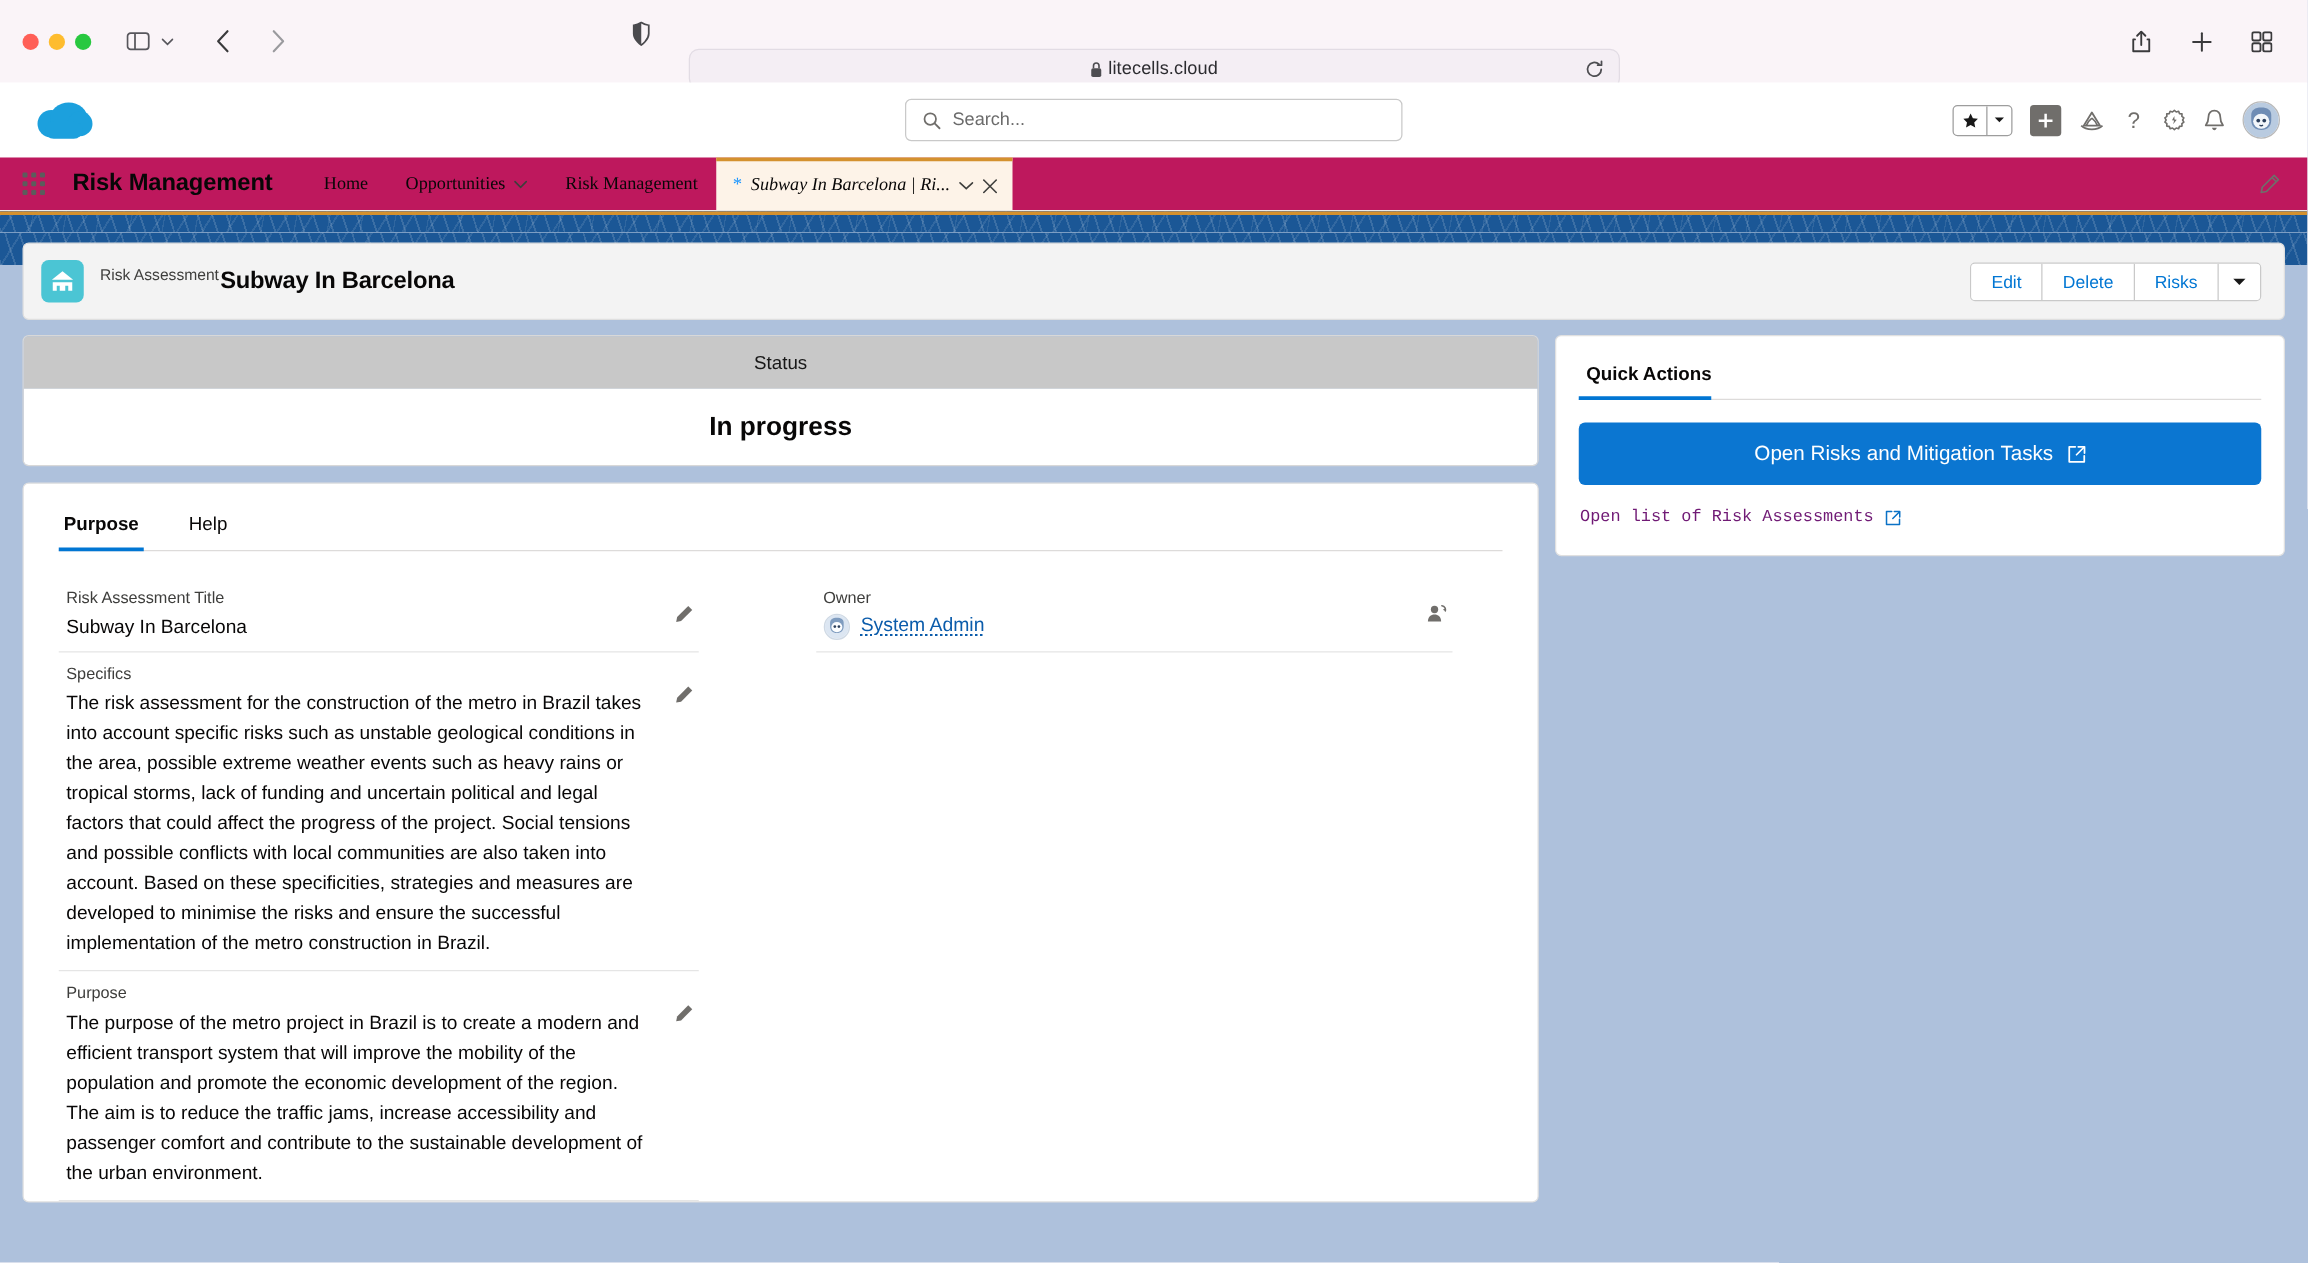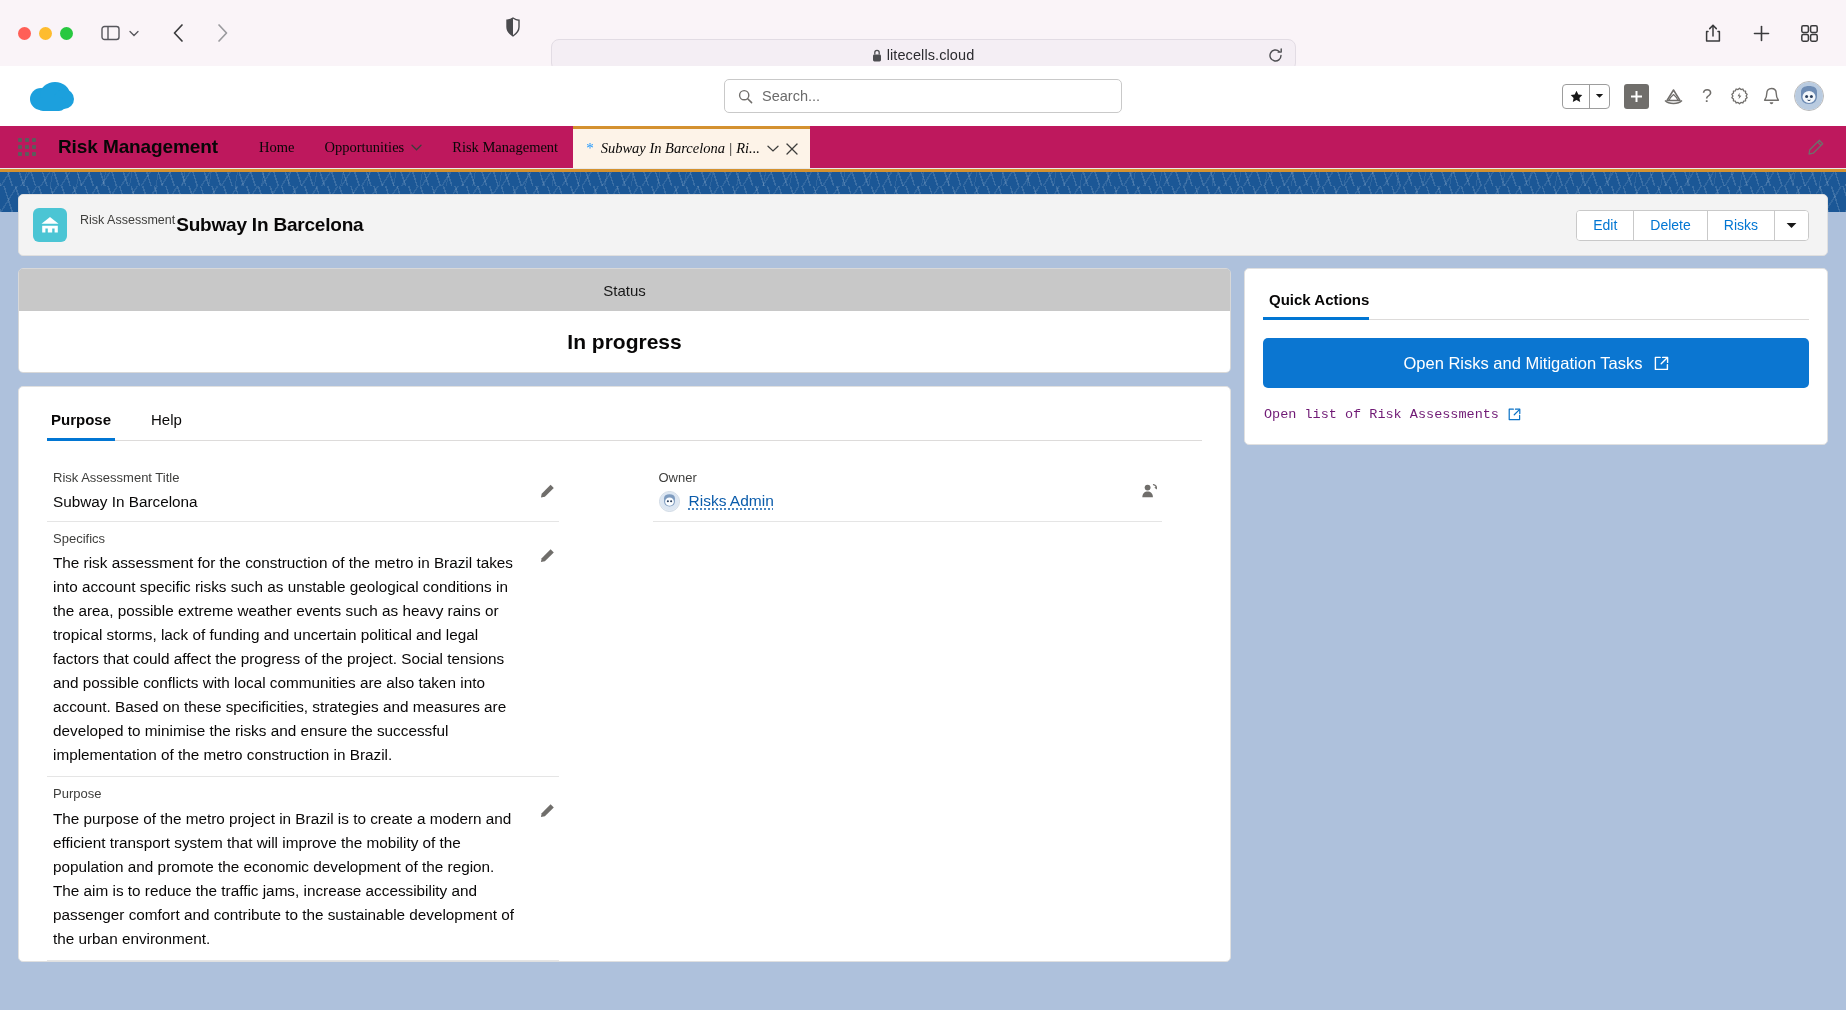--- a/index.html
+++ b/index.html
@@ -621,21 +621,21 @@
               <div class="owner-row">
                 <span class="owner-avatar">
                   <svg width="20" height="20" viewBox="0 0 28 28">
                       <circle cx="14" cy="14" r="14" fill="#dce6f2"></circle>
                       <path d="M6 10 C6 6 9 4 14 4 C19 4 22 6 22 10 L22 14 C22 19 19 22 14 22 C9 22 6 19 6 14 Z" fill="#7f9cbf"></path>
                       <ellipse cx="14" cy="15" rx="6.5" ry="6" fill="#fbfdff"></ellipse>
                       <circle cx="11.6" cy="14.4" r="1.6" fill="#2b3f5c"></circle>
                       <circle cx="16.4" cy="14.4" r="1.6" fill="#2b3f5c"></circle>
                     </svg>
                 </span>
-                <a class="owner-link">Risks Admin</a>
+                <a class="owner-link">System Admin</a>
               </div>
               <span class="pencil">
                 <svg width="17" height="17" viewBox="0 0 18 18">
                     <circle cx="7" cy="5.4" r="3.1" fill="#706e6b"></circle>
                     <path d="M1.4 15.6 C1.4 11.6 3.9 9.6 7 9.6 C10.1 9.6 12.6 11.6 12.6 15.6 Z" fill="#706e6b"></path>
                     <path d="M13.2 2.2 C15.6 2.8 16.6 4.6 16.2 6.6" fill="none" stroke="#706e6b" stroke-width="1.3" stroke-linecap="round"></path>
                     <path d="M16.8 6.9 L16.1 4.6 L14 5.6" fill="#706e6b"></path>
                   </svg>
               </span>
             </div>

